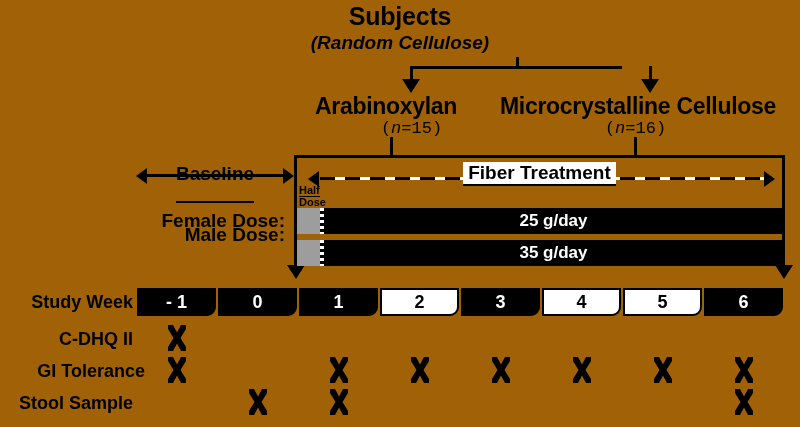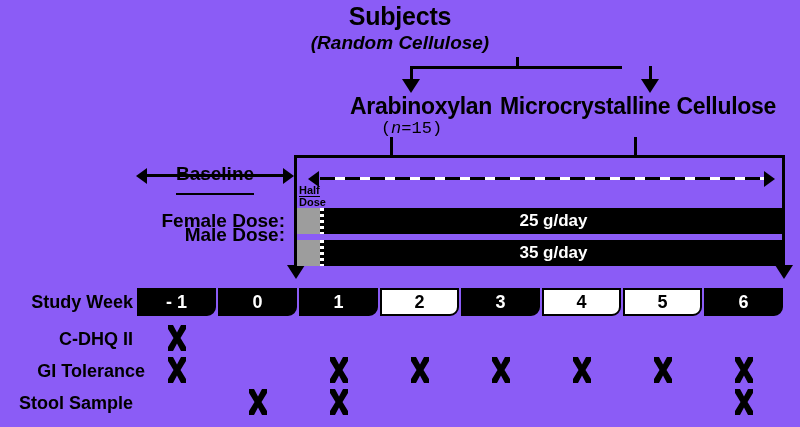--- a/index.html
+++ b/index.html
@@ -8,21 +8,21 @@
     background: #ffffff;
   }
   body {
     font-family: "Liberation Sans", sans-serif;
     color: #000000;
   }
   #diagram {
     position: relative;
     width: 800px;
     height: 427px;
-    background: #8b5cf6;
+    background: #a16207;
     overflow: hidden;
   }
   .abs { position: absolute; }
 
   
   .title-subjects {
     left: 0; top: 2px; width: 800px;
     text-align: center;
     font-size: 25px;
     font-weight: bold;
@@ -98,21 +98,21 @@
     border-top: 14px solid #000;
   }
   .baseline-text {
     left: 0; top: 0; width: 158px;
     text-align: center;
     font-size: 19px;
     font-weight: bold;
   }
   .baseline-text span {
     border-bottom: 2px solid #000;
-    padding-bottom: 9px;
+    padding-bottom: 17px;
   }
   .bline-rule {
     top: 11px; height: 3px; background: #000;
   }
   .arrow-left-head {
     width: 0; height: 0;
     border-top: 8px solid transparent;
     border-bottom: 8px solid transparent;
     border-right: 11px solid #000;
   }
@@ -229,40 +229,42 @@
 
   <div class="abs stem-top"></div>
   <div class="abs hbar"></div>
 
   <div class="abs vdrop" style="left:410px;"></div>
   <div class="abs arrowhead-down" style="left:402px; top:79px;"></div>
 
   <div class="abs vdrop" style="left:649px;"></div>
   <div class="abs arrowhead-down" style="left:641px; top:79px;"></div>
 
-  <div class="abs grp-name" style="left:350px;">Arabinoxylan</div>
+  <div class="abs grp-name" style="left:315px;">Arabinoxylan</div>
   <div class="abs grp-n" style="left:334px; width:155px;">(<i>n</i>=15)</div>
 
   <div class="abs grp-name" style="left:500px;">Microcrystalline Cellulose</div>
+  <div class="abs grp-n" style="left:558px; width:155px;">(<i>n</i>=16)</div>
 
   <div class="abs tick-to-box" style="left:390px;"></div>
   <div class="abs tick-to-box" style="left:634px;"></div>
 
   <div class="abs tx-frame"></div>
   <div class="abs tx-left-arrow" style="left:287px;"></div>
   <div class="abs tx-right-arrow" style="left:775px;"></div>
 
   <div class="abs bline-rule" style="left:147px; top:174px; width:136px;"></div>
   <div class="abs arrow-left-head" style="left:136px; top:168px;"></div>
   <div class="abs arrow-right-head" style="left:283px; top:168px;"></div>
   <div class="abs baseline-text" style="left:146px; top:163px; width:138px;"><span>Baseline</span></div>
 
   <div class="abs dash-seg" style="left:320px; width:448px;"></div>
   <div class="abs arrow-left-head" style="left:308px; top:171px;"></div>
   <div class="abs arrow-right-head" style="left:764px; top:171px;"></div>
+  <div class="abs fiber-text"><span>Fiber Treatment</span></div>
 
   <div class="abs half-dose">
     <u>Half</u><br>
     <u>Dose</u>
   </div>
 
   <div class="abs dose-label" style="top:210px;">Female Dose:</div>
   <div class="abs dose-bar" style="top:208px; height:26px;">
     <div class="abs dose-gray"></div>
     <div class="abs dose-dots"></div>

